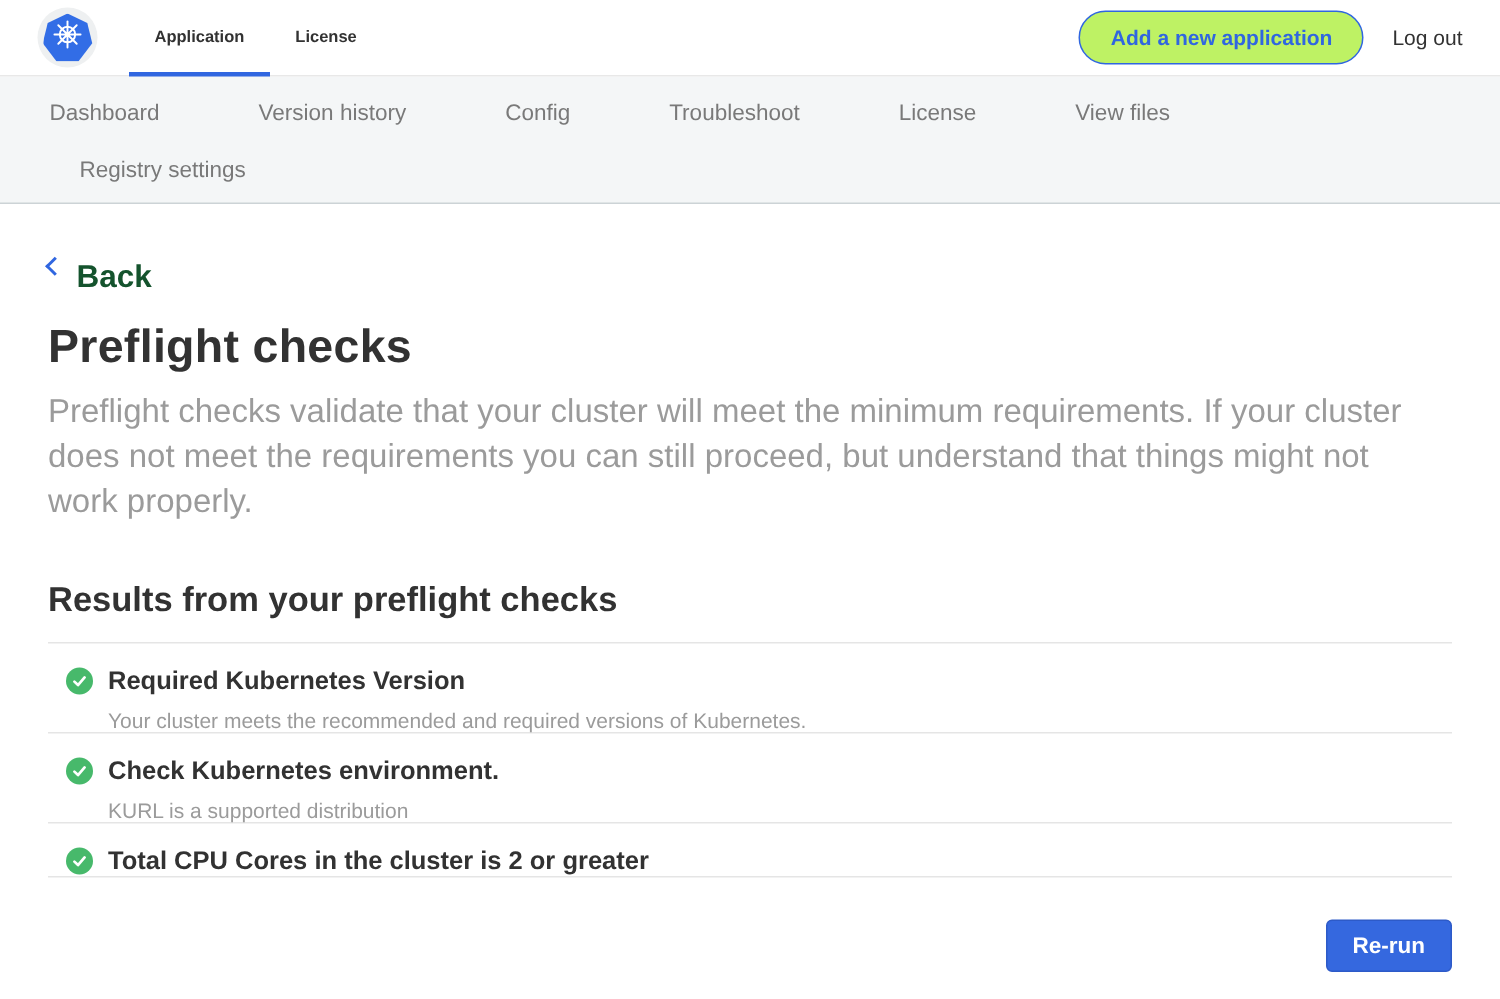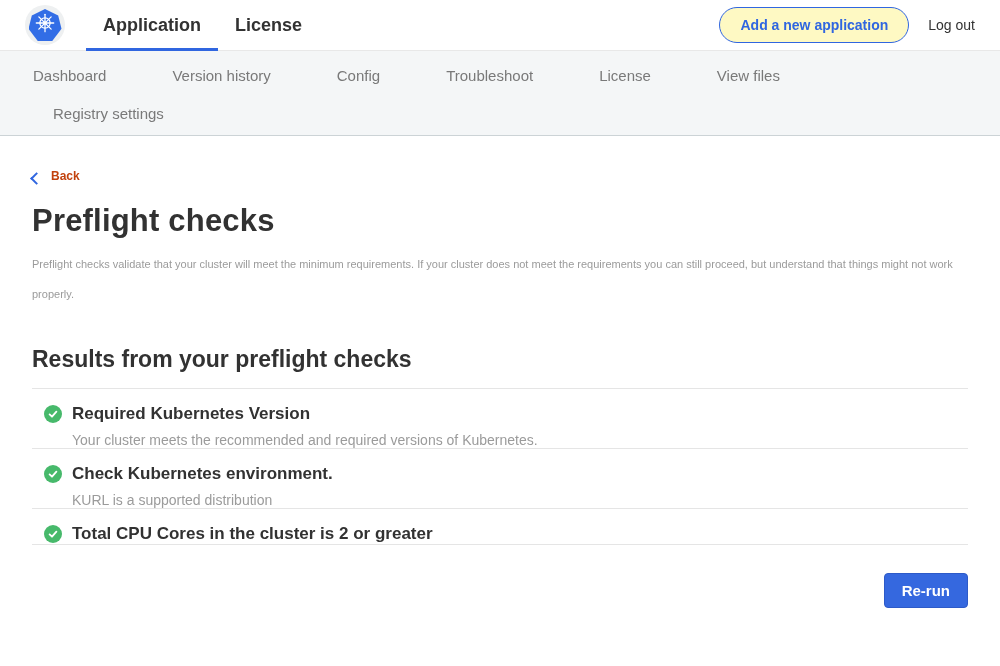--- a/index.html
+++ b/index.html
@@ -16,59 +16,59 @@
     display: flex; align-items: center; justify-content: center; flex-shrink: 0;
   }
   .heptagon {
     width: 33px; height: 32px; background: #326de6;
     clip-path: polygon(50% 0%, 90% 20%, 100% 62%, 72% 100%, 28% 100%, 0% 62%, 10% 20%);
     display: flex; align-items: center; justify-content: center;
   }
   .tabs { display: flex; height: 100%; margin-left: 21px; }
   .tab {
     position: relative; display: flex; align-items: center; padding: 0 17px;
-    font-size: 18px; font-weight: 700; color: #323232; cursor: pointer; height: 100%;
+    font-size: 11px; font-weight: 700; color: #323232; cursor: pointer; height: 100%;
   }
   .tab.active::after {
     content: ""; position: absolute; left: 0; right: 0; bottom: -1px; height: 3px;
     background: #3066e0;
   }
   .nav-spacer { flex: 1; }
   .add-app-btn {
-    background: #fef9c3; border: 1px solid #3066e0; color: #3066e0;
+    background: #bef264; border: 1px solid #3066e0; color: #3066e0;
     font-family: inherit; font-size: 14px; font-weight: 700;
     padding: 9px 20px; border-radius: 18px; cursor: pointer; margin-right: 19px;
   }
   .logout { font-size: 14px; font-weight: 500; color: #323232; cursor: pointer; }
 
   
   .subnav {
     background: #f4f6f7; border-bottom: 1px solid #ccd3d6;
     padding: 12px 0 8px;
   }
   .subnav-row { display: flex; line-height: 26px; }
   .subnav-row + .subnav-row { margin-top: 12px; }
   .subnav-item {
     margin: 0 33px; font-size: 15px; color: #797979; cursor: pointer; white-space: nowrap;
   }
   .subnav-row.second .subnav-item { margin: 0 33px 0 53px; }
 
   
   .content { padding: 33px 32px 0; }
   .back-link {
-    display: inline-flex; align-items: flex-end; color: #c2410c;
-    font-size: 12px; font-weight: 700; cursor: pointer; text-decoration: none;
+    display: inline-flex; align-items: flex-start; color: #14532d;
+    font-size: 21px; font-weight: 700; cursor: pointer; text-decoration: none;
   }
   .chevron-left {
     display: inline-block; width: 9px; height: 9px;
     border-left: 2.5px solid #3066e0; border-bottom: 2.5px solid #3066e0;
     transform: rotate(45deg); margin-right: 10px; position: relative; top: 0px;
   }
   h1.page-title { font-size: 31px; font-weight: 700; color: #323232; margin: 16px 0 10px; letter-spacing: 0.2px; }
-  p.page-desc { font-size: 11px; line-height: 30px; color: #9b9b9b; max-width: 925px; }
+  p.page-desc { font-size: 22px; line-height: 30px; color: #9b9b9b; max-width: 925px; }
   h2.results-title { font-size: 23px; font-weight: 700; color: #323232; margin: 37px 0 15px; }
 
   ul.checks { list-style: none; border-bottom: 1px solid #e5e5e5; }
   li.check-row { border-top: 1px solid #e5e5e5; padding: 15px 0 0 12px; }
   .check-head { display: flex; align-items: center; }
   .pass-icon {
     width: 18px; height: 18px; border-radius: 50%; background: #47b96b;
     display: inline-flex; align-items: center; justify-content: center;
     margin-right: 10px; flex-shrink: 0;
   }

